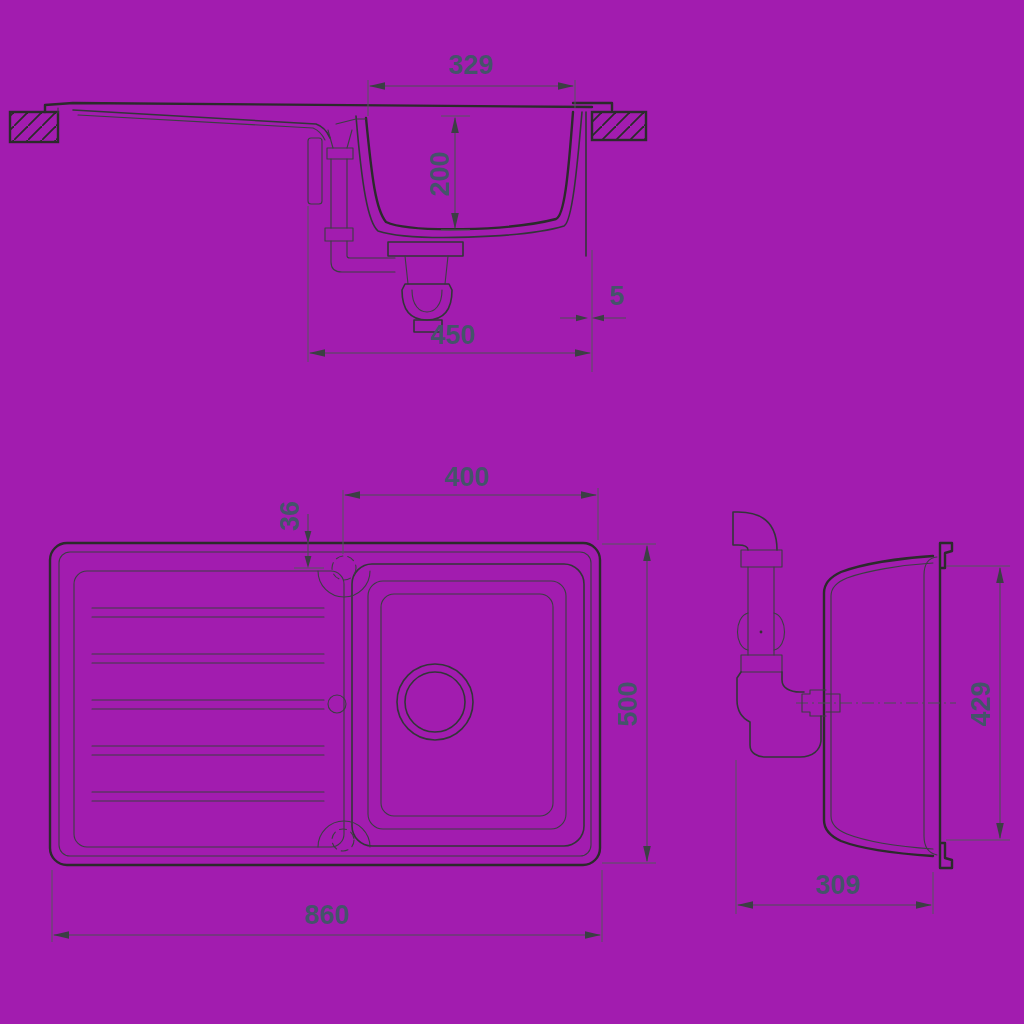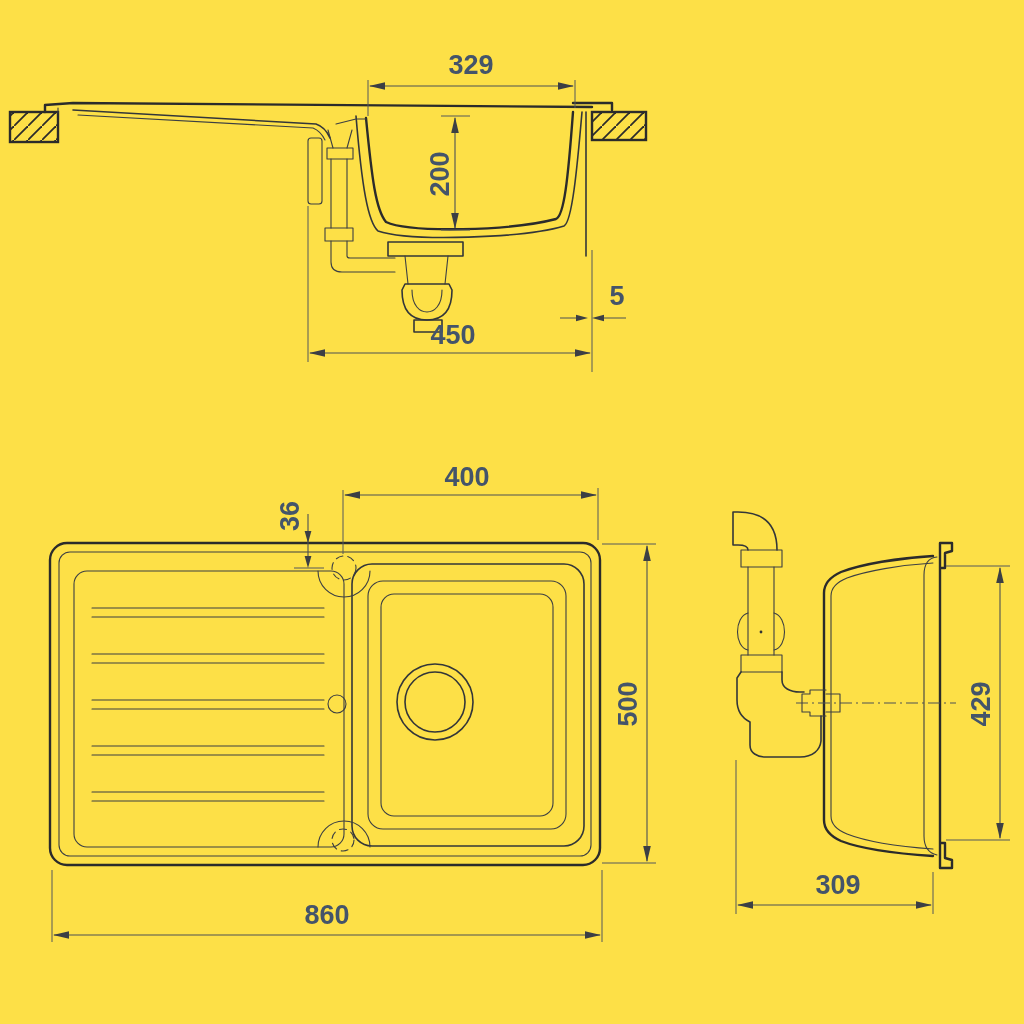--- a/index.html
+++ b/index.html
@@ -1,16 +1,16 @@
 <!DOCTYPE html>
 <html><head>
 <meta charset="utf-8">
 <style>
   html,body{margin:0;padding:0;background:#ffffff;}
-  .stage{width:1024px;height:1024px;position:relative;background:#fde047;overflow:hidden;}
+  .stage{width:1024px;height:1024px;position:relative;background:#a21caf;overflow:hidden;}
   svg{display:block;}
   .ln-h{stroke:#2b2b2b;stroke-width:2.4;fill:none;stroke-linecap:round;stroke-linejoin:round;}
   .ln-m{stroke:#333639;stroke-width:1.6;fill:none;stroke-linecap:round;stroke-linejoin:round;}
   .ln-t{stroke:#3c3f43;stroke-width:1.1;fill:none;stroke-linecap:round;stroke-linejoin:round;}
   .dim{stroke:#4c5055;stroke-width:1.1;fill:none;}
   .ext{stroke:#55585c;stroke-width:1;fill:none;}
   .cl{stroke:#4c5055;stroke-width:1;fill:none;stroke-dasharray:12 4 2 4;}
   .dash{stroke-dasharray:7 5;}
   .arrfill{fill:#3c3f44;stroke:none;}
   text.dim-label{font-family:"Liberation Sans","DejaVu Sans",sans-serif;font-size:27px;font-weight:600;fill:#44546a;}

